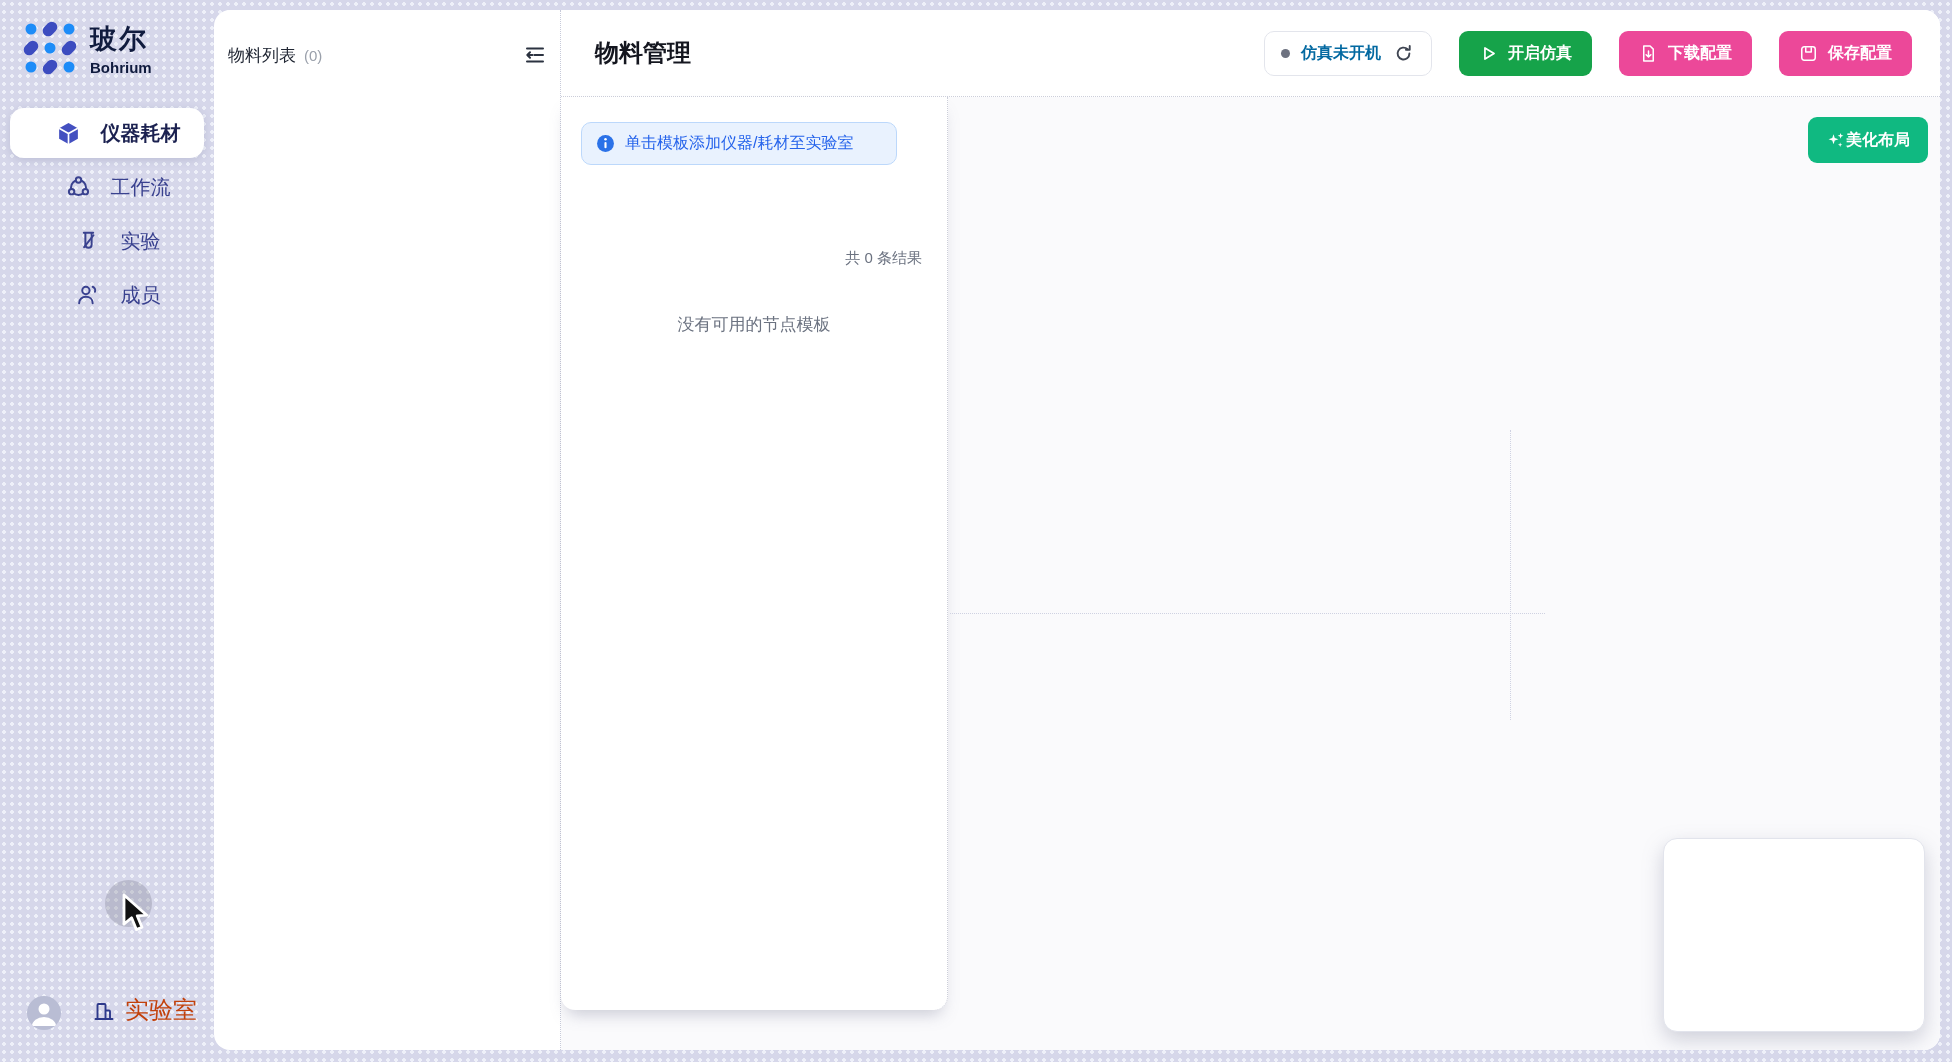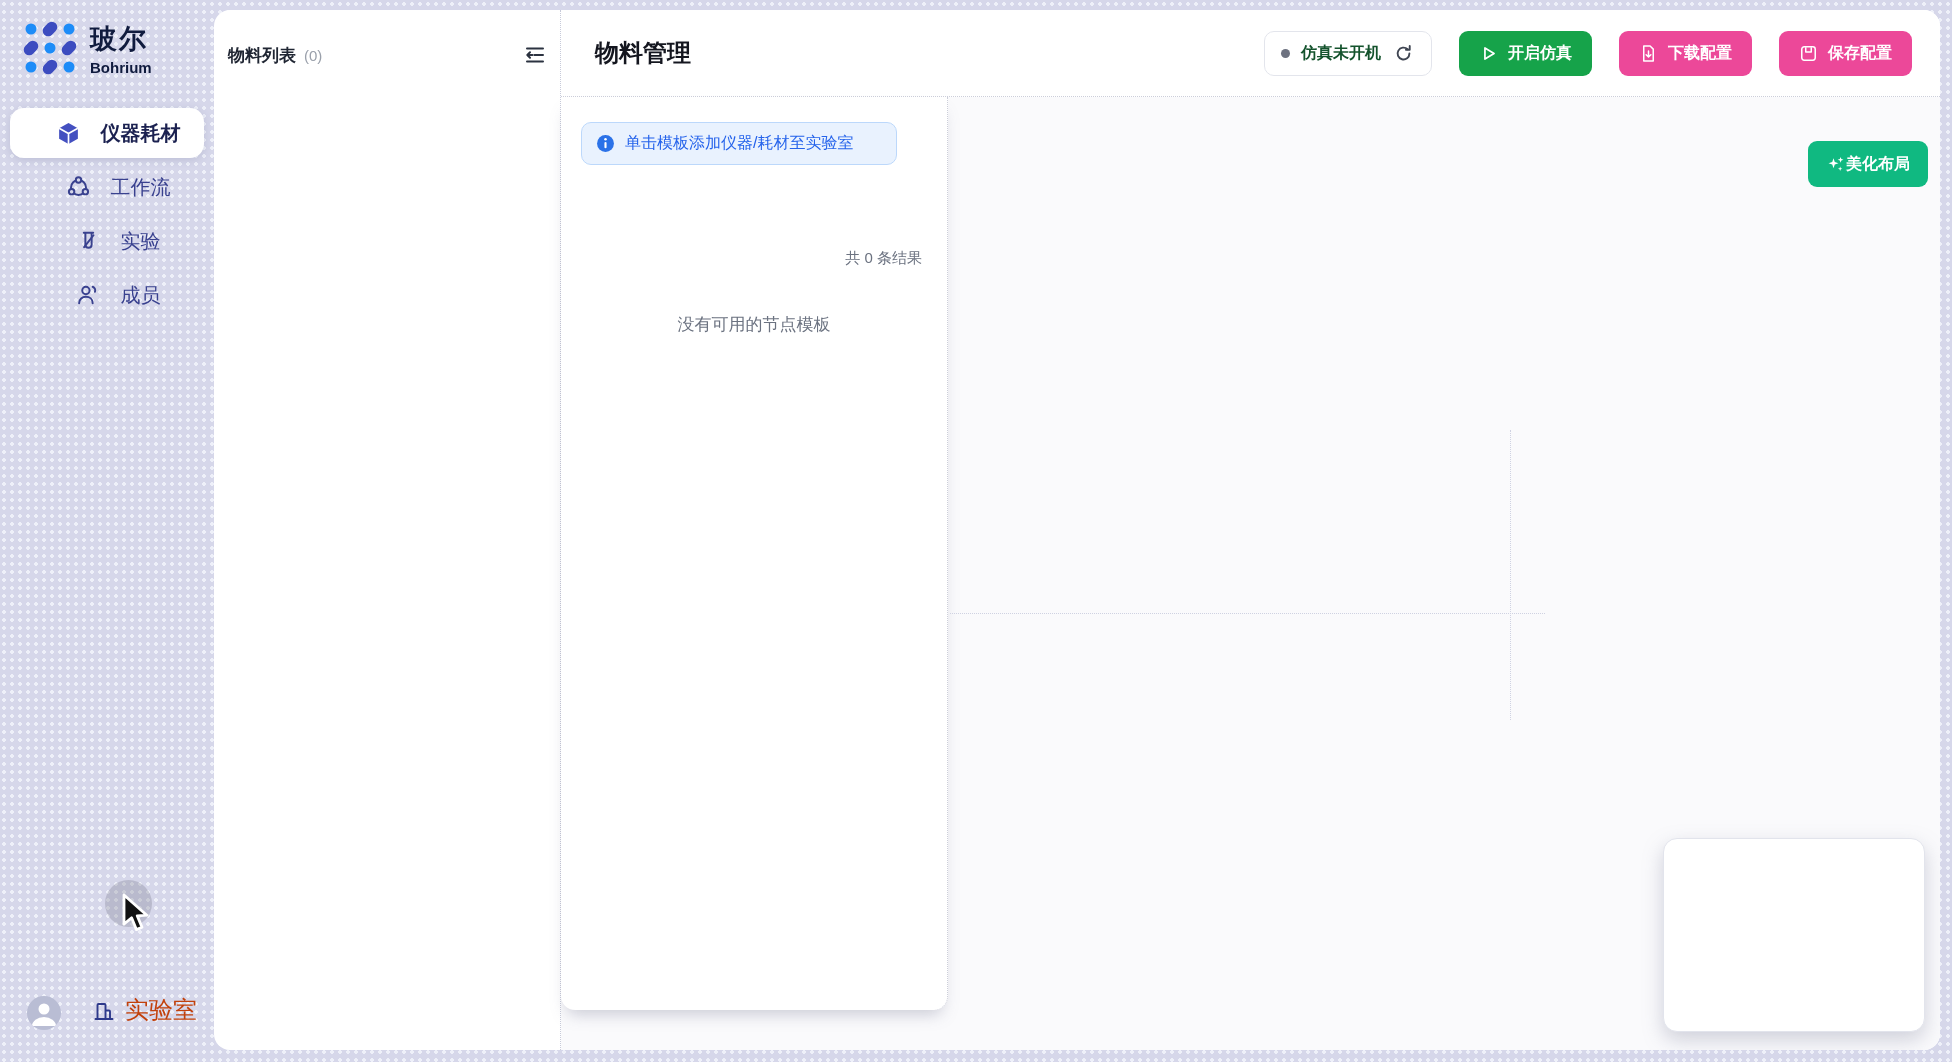--- a/index.html
+++ b/index.html
@@ -37,35 +37,35 @@
                      background:rgba(110,112,130,.28); }
   .cursor { position:absolute; left:118px; top:893px; }
 
   
   .card { position:absolute; left:214px; top:10px; width:1726px; height:1040px;
           background:#ffffff; border-radius:16px; display:flex; overflow:hidden; }
 
   
   .materials-panel { width:347px; height:100%; border-right:1px dotted #c7cad9; position:relative; flex:0 0 auto; }
   .materials-header { position:absolute; left:14px; right:10px; top:30px; display:flex; align-items:center; }
-  .materials-title { font-size:17px; font-weight:bold; color:#202633; }
+  .materials-title { font-size:17px; font-weight:normal; color:#202633; }
   .materials-count { font-size:15px; color:#9aa0ab; margin-left:8px; }
   .collapse-btn { margin-left:auto; width:30px; height:30px; border:none; background:transparent;
                   display:flex; align-items:center; justify-content:center; cursor:pointer; border-radius:6px; }
 
   
   .content { flex:1; display:flex; flex-direction:column; position:relative; }
   .content-header { height:87px; flex:0 0 auto; border-bottom:1px dotted #ccCEda; display:flex;
                     align-items:center; padding:0 28px 0 34px; background:#fff; }
   .page-title { font-size:24px; font-weight:bold; color:#14161f; }
   .header-actions { margin-left:auto; display:flex; align-items:center; gap:27px; }
   .status-pill { height:45px; display:flex; align-items:center; gap:11px; padding:0 16px;
                  border:1px solid #e3e5ec; border-radius:10px; background:#fff; cursor:default; }
   .status-dot { width:9px; height:9px; border-radius:50%; background:#6d7280; }
-  .status-text { font-size:16px; font-weight:600; color:#14532d; }
+  .status-text { font-size:16px; font-weight:600; color:#0369a1; }
   .refresh-btn { border:none; background:transparent; display:flex; align-items:center; cursor:pointer; padding:2px; }
   .btn { height:45px; border:none; border-radius:9px; display:flex; align-items:center; gap:10px;
          padding:0 20px; font-size:16px; font-weight:600; color:#fff; cursor:pointer;
          font-family:inherit; }
   .btn-green { background:#16a34a; }
   .btn-blue  { background:#ec4899; }
 
   
   .canvas { flex:1; position:relative; background:#fafafc; }
 
@@ -81,21 +81,21 @@
                   font-size:17px; color:#333; padding:0 15px; outline:none; background:#fff;
                   font-family:inherit; }
   .search-input::placeholder { color:#9aa1ab; }
   .expand-btn { margin-left:11px; border:none; background:transparent; cursor:pointer; display:flex; align-items:center; }
   .result-count { position:absolute; right:25px; top:152px; font-size:15px; color:#6b7280; }
   .empty-text { position:absolute; left:0; top:216px; width:100%; text-align:center; font-size:17px; color:#6b7280; }
 
   .beautify-btn { position:absolute; top:20px; right:12px; height:46px; background:#10b981;
                   border:none; border-radius:9px; display:flex; align-items:center; 
                   padding:0 18px; font-size:16px; font-weight:600; color:#fff; cursor:pointer;
-                  font-family:inherit;margin-top:24px; }
+                  font-family:inherit; }
 
   .guide-h { position:absolute; left:389px; top:516px; width:595px; border-top:1px dotted #cfd2e2; }
   .guide-v { position:absolute; left:949px; top:333px; height:290px; border-left:1px dotted #cfd2e2; }
 
   .minimap { position:absolute; right:15px; top:741px; width:262px; height:194px; background:#fff;
              border:1px solid #e2e4ec; border-radius:14px; box-shadow:0 8px 20px rgba(130,132,158,.35); }
 </style>
 </head>
 <body>
 

